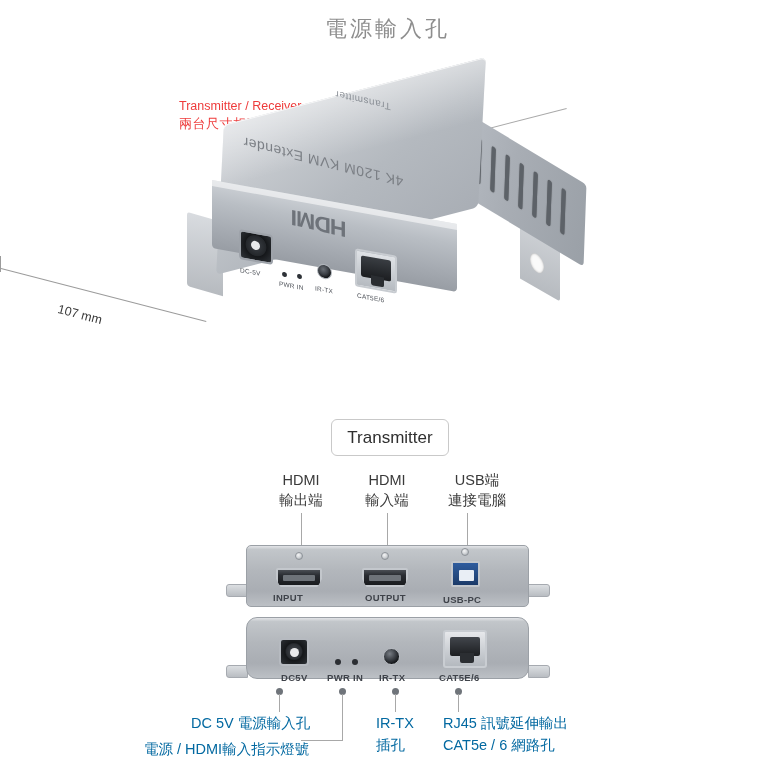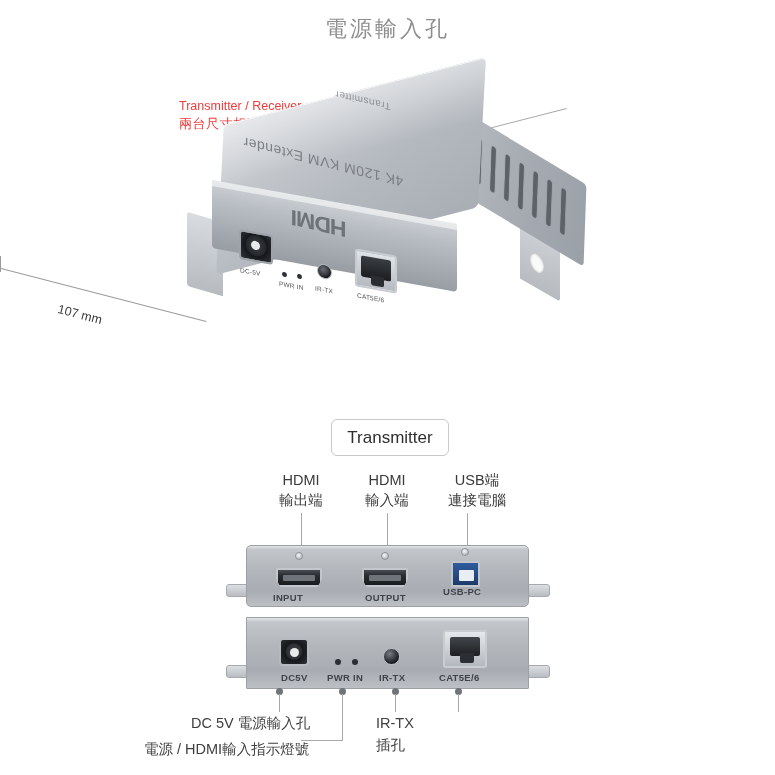--- a/index.html
+++ b/index.html
@@ -247,23 +247,23 @@
     position: absolute;
     left: 246px; top: 545px;
     width: 283px; height: 62px;
     background: linear-gradient(180deg,#e2e4e7 0%,#c2c6ca 6%,#b3b7bc 40%,#a9adb3 75%,#bcc0c5 100%);
     border-radius: 5px;
     border: 1px solid #9ba0a6;
   }
   #panel-rear {
     position: absolute;
     left: 246px; top: 617px;
-    width: 283px; height: 72px;
+    width: 283px; height: 62px;
     background: linear-gradient(180deg,#e2e4e7 0%,#c2c6ca 6%,#b3b7bc 40%,#a9adb3 75%,#bcc0c5 100%);
-    border-radius: 1px;
+    border-radius: 11px;
     border: 1px solid #9ba0a6;
   }
   .panel-ear {
     position: absolute;
     width: 22px; height: 13px;
     background: linear-gradient(180deg,#dcdfe2,#b9bdc2);
     border: 1px solid #a6aab0;
   }
   .panel-ear.l { border-radius: 3px 0 0 3px; }
   .panel-ear.r { border-radius: 0 3px 3px 0; }
@@ -351,21 +351,21 @@
   .rj45-port::after {
     content:""; position:absolute; left:15px; bottom:3px; width:14px; height:10px;
     background:#2b2e32; border-radius:0 0 2px 2px;
   }
 
   
   .bottom-callout {
     position: absolute;
     font-size: 14.5px;
     line-height: 22px;
-    color: #404040;
+    color: #0369a1;
     white-space: nowrap;
   }
   .elbow-h {
     position: absolute;
     height: 1px;
     background: #a8a8a8;
   }
 </style>
 </head>
 <body>
@@ -469,21 +469,21 @@
   <div class="screw" style="left:48px; top:6px;"></div>
   <div class="hdmi-port" style="left:29px; top:22px;"></div>
   <div class="port-text" style="left:26px; top:46px;">INPUT</div>
 
   <div class="screw" style="left:134px; top:6px;"></div>
   <div class="hdmi-port" style="left:115px; top:22px;"></div>
   <div class="port-text" style="left:118px; top:46px;">OUTPUT</div>
 
   <div class="screw" style="left:214px; top:2px;"></div>
   <div class="usb-b-port" style="left:204px; top:15px;"></div>
-  <div class="port-text" style="left:196px; top:40px;">USB-PC</div>
+  <div class="port-text" style="left:196px; top:48px;">USB-PC</div>
 </div>
 
 <div class="panel-ear l" style="left:226px; top:665px;"></div>
 <div class="panel-ear r" style="left:528px; top:665px;"></div>
 <div id="panel-rear">
   <div class="dc-port" style="left:32px; top:20px;"></div>
   <div class="port-text" style="left:34px; top:54px;">DC5V</div>
 
   <div class="led-dot" style="left:88px; top:41px;"></div>
   <div class="led-dot" style="left:105px; top:41px;"></div>
@@ -513,13 +513,15 @@
   <div>DC 5V 電源輸入孔</div>
 </div>
 <div class="bottom-callout" style="left:144px; top:738px;text-align:right;">
   <div>電源 / HDMI輸入指示燈號</div>
 </div>
 <div class="bottom-callout" style="left:376px; top:712px; text-align:left;">
   <div>IR-TX</div>
   <div>插孔</div>
 </div>
 <div class="bottom-callout" style="left:443px; top:712px; text-align:left;">
+  <div>RJ45 訊號延伸輸出</div>
+  <div>CAT5e / 6 網路孔</div>
 </div>
 
 </body></html>

